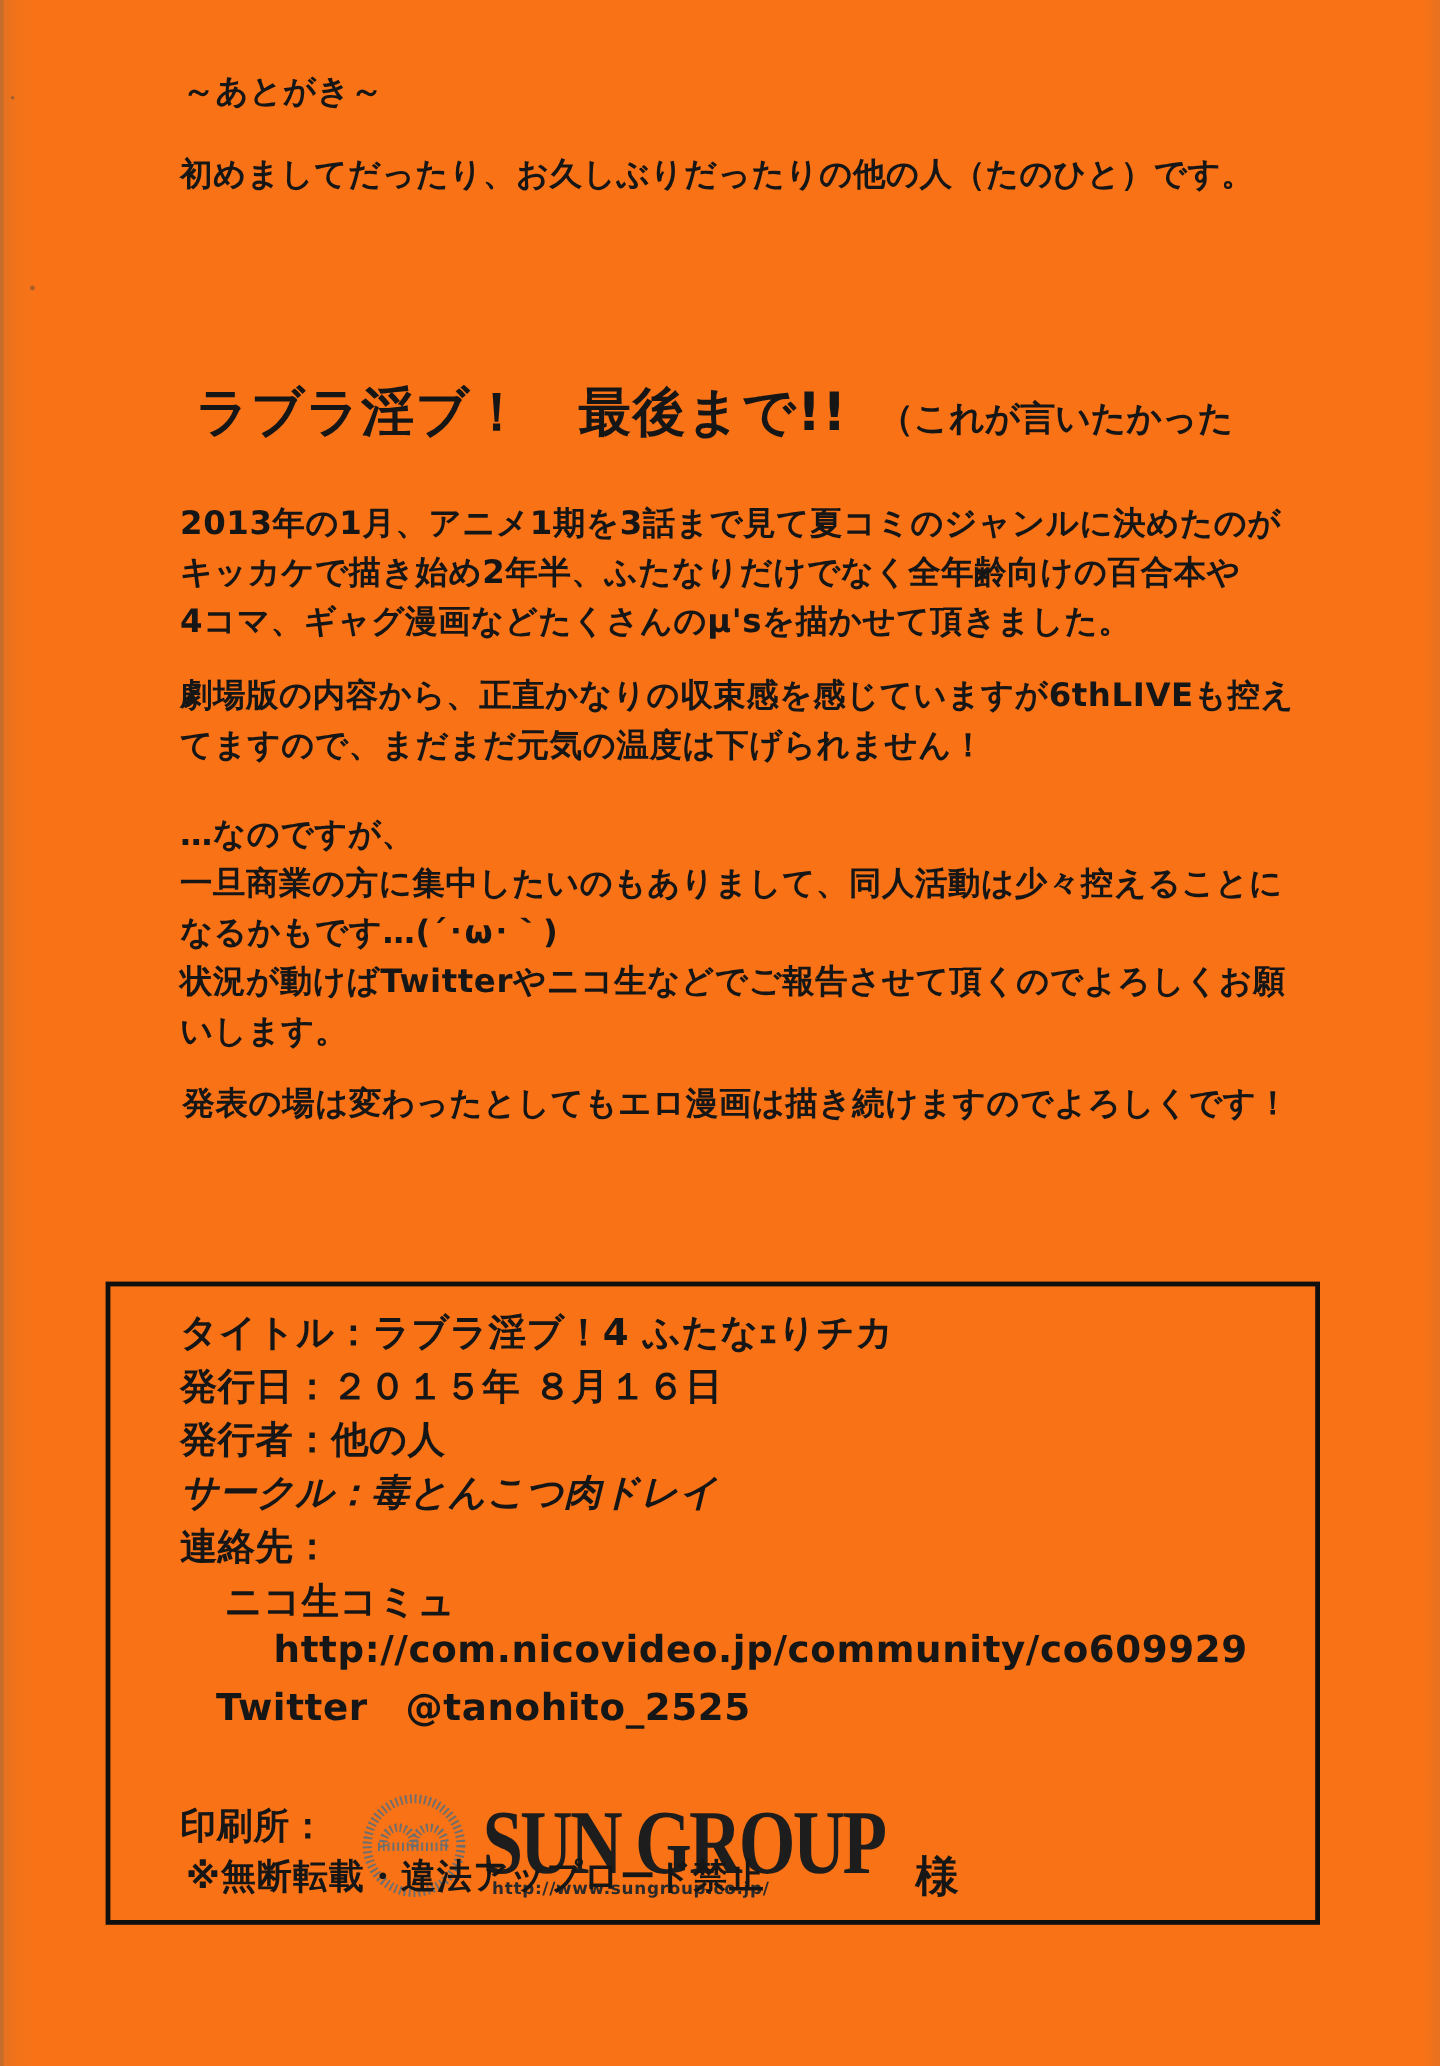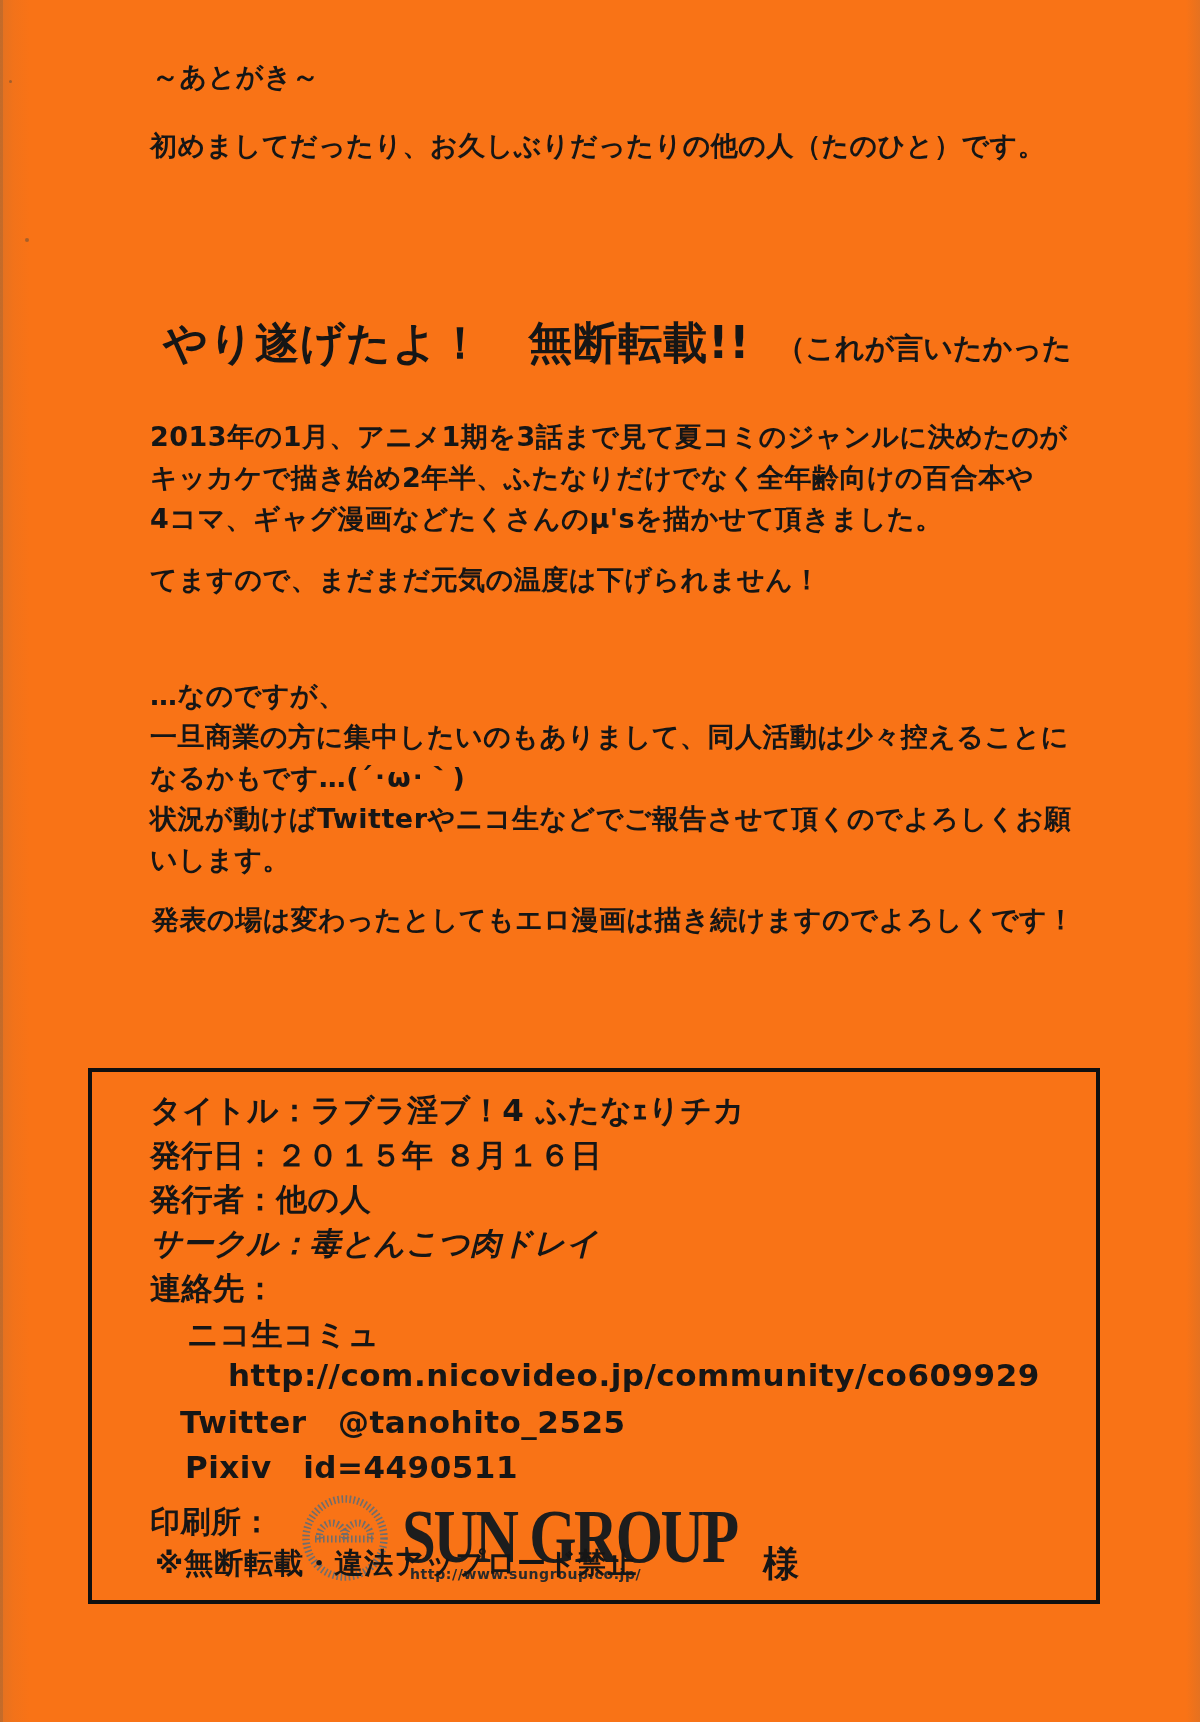--- a/index.html
+++ b/index.html
@@ -69,30 +69,31 @@
   <div class="edge-right"></div>
   <div class="speck s1"></div>
   <div class="speck s2"></div>
 
   <div class="abs body-text l-heading">～あとがき～</div>
 
   <div class="abs body-text l-intro">初めましてだったり、お久しぶりだったりの他の人（たのひと）です。</div>
 
 
   <div class="abs headline">
-    <span class="main">やり遂げたよ！　無断転載!!</span><span class="note">（これが言いたかった</span>
+    <span class="main">ラブラ淫ブ！　最後まで!!</span><span class="note">（これが言いたかった</span>
   </div>
 
   <div class="abs body-text p3">
     <div>2013年の1月、アニメ1期を3話まで見て夏コミのジャンルに決めたのが</div>
     <div>キッカケで描き始め2年半、ふたなりだけでなく全年齢向けの百合本や</div>
     <div>4コマ、ギャグ漫画などたくさんのμ'sを描かせて頂きました。</div>
   </div>
 
   <div class="abs body-text p4">
+    <div>劇場版の内容から、正直かなりの収束感を感じていますが6thLIVEも控え</div>
     <div>てますので、まだまだ元気の温度は下げられません！</div>
   </div>
 
   <div class="abs body-text p5">
     <div>…なのですが、</div>
     <div>一旦商業の方に集中したいのもありまして、同人活動は少々控えることに</div>
     <div>なるかもです…(´･ω･｀)</div>
     <div>状況が動けばTwitterやニコ生などでご報告させて頂くのでよろしくお願</div>
     <div>いします。</div>
   </div>
@@ -102,21 +103,20 @@
   <div class="abs box"></div>
 
   <div class="abs c-line c-title">タイトル：ラブラ淫ブ！4 ふたなｪりチカ</div>
   <div class="abs c-line c-date">発行日：２０１５年 ８月１６日</div>
   <div class="abs c-line c-publisher">発行者：他の人</div>
   <div class="abs c-line c-circle">サークル：毒とんこつ肉ドレイ</div>
   <div class="abs c-line c-contact">連絡先：</div>
   <div class="abs c-line c-nico-label">ニコ生コミュ</div>
   <div class="abs c-line c-nico-url">http://com.nicovideo.jp/community/co609929</div>
   <div class="abs c-line c-twitter">Twitter　@tanohito_2525</div>
-  <div class="abs c-line c-pixiv">Pixiv　id=4490511</div>
   <div class="abs c-line c-printer-label">印刷所：</div>
 
   <div class="abs logo">
     <svg width="92" height="92" viewBox="0 0 92 92" xmlns="http://www.w3.org/2000/svg">
       <circle cx="46" cy="46" r="39" fill="none" stroke="#6e6e6e" stroke-width="7.5" stroke-dasharray="1.6 2.4"></circle>
       <line x1="16" y1="47" x2="76" y2="47" stroke="#6e6e6e" stroke-width="7" stroke-dasharray="1.6 2.4"></line>
       <path d="M 21 47 A 12.5 12.5 0 1 1 45 47" fill="none" stroke="#6e6e6e" stroke-width="7" stroke-dasharray="1.6 2.4"></path>
       <path d="M 47 47 A 12.5 12.5 0 1 1 71 47" fill="none" stroke="#6e6e6e" stroke-width="7" stroke-dasharray="1.6 2.4"></path>
     </svg>
   </div>

